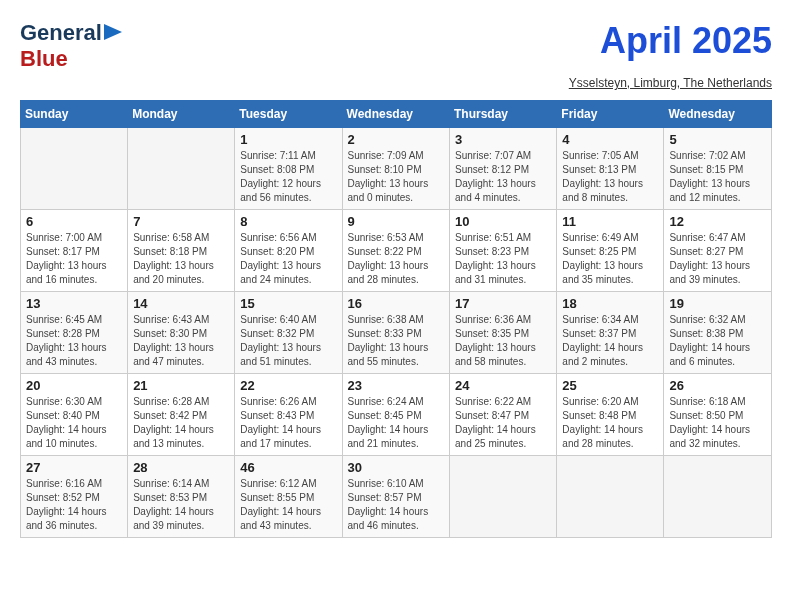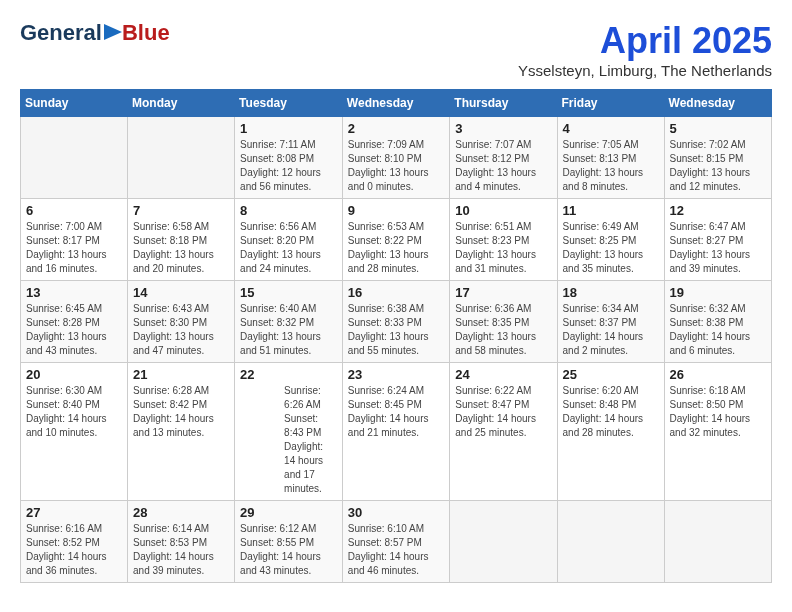--- a/index.html
+++ b/index.html
@@ -11,35 +11,36 @@
       padding: 20px;
     }
     .header {
       display: flex;
       justify-content: space-between;
       align-items: flex-start;
       margin-bottom: 10px;
     }
     .logo {
       display: flex;
-      flex-direction: row;
+      flex-direction: column;
       align-items: flex-start;
     }
     .title-section {
       text-align: right;
     }
     .month-title {
       font-size: 36px;
       font-weight: bold;
       color: #1d4ed8;
     }
     .location {
-      font-size: 15px;
+      font-size: 12px;
       color: #333;
-      margin-top: 0;
+      margin-top: 14px;
+      text-decoration: underline;
     }
     .calendar {
       width: 100%;
       border-collapse: collapse;
       font-size: 11px;
       border-radius: 23px;
     }
     .calendar thead th {
       background: #2e6db4;
       color: white;
@@ -274,21 +275,21 @@
         </td>
         <td>
           <div class="day-num">21</div>
           <div class="day-detail" style="white-space: pre-line;">Sunrise: 6:28 AM
 Sunset: 8:42 PM
 Daylight: 14 hours
 and 13 minutes.</div>
         </td>
         <td>
           <div class="day-num">22</div>
-          <div class="day-detail" style="white-space: pre-line; margin-left: 44px;">Sunrise: 6:26 AM
+          <div class="day-detail" style="white-space: pre-line;">Sunrise: 6:26 AM
 Sunset: 8:43 PM
 Daylight: 14 hours
 and 17 minutes.</div>
         </td>
         <td>
           <div class="day-num">23</div>
           <div class="day-detail" style="white-space: pre-line;">Sunrise: 6:24 AM
 Sunset: 8:45 PM
 Daylight: 14 hours
 and 21 minutes.</div>
@@ -324,21 +325,21 @@
 and 36 minutes.</div>
         </td>
         <td>
           <div class="day-num">28</div>
           <div class="day-detail" style="white-space: pre-line;">Sunrise: 6:14 AM
 Sunset: 8:53 PM
 Daylight: 14 hours
 and 39 minutes.</div>
         </td>
         <td>
-          <div class="day-num">29</div>
+          <div class="day-num">46</div>
           <div class="day-detail" style="white-space: pre-line;">Sunrise: 6:12 AM
 Sunset: 8:55 PM
 Daylight: 14 hours
 and 43 minutes.</div>
         </td>
         <td>
           <div class="day-num">30</div>
           <div class="day-detail" style="white-space: pre-line;">Sunrise: 6:10 AM
 Sunset: 8:57 PM
 Daylight: 14 hours

